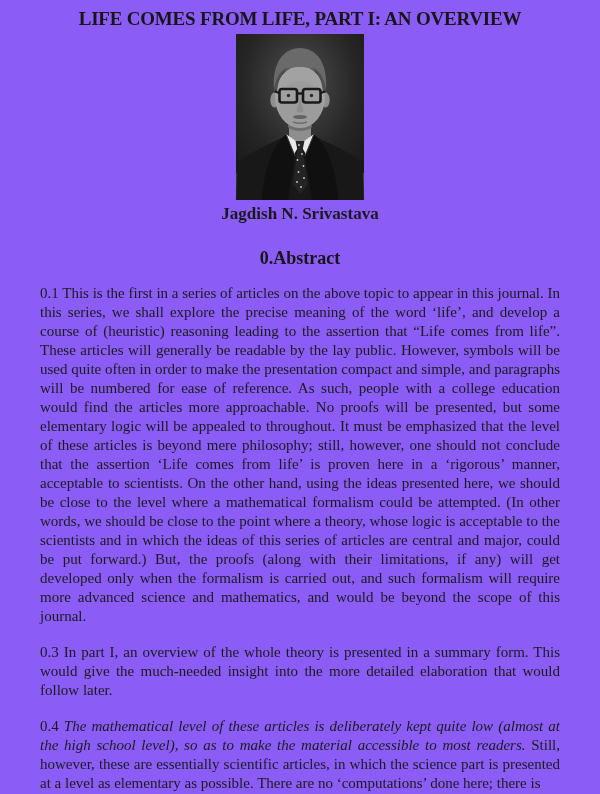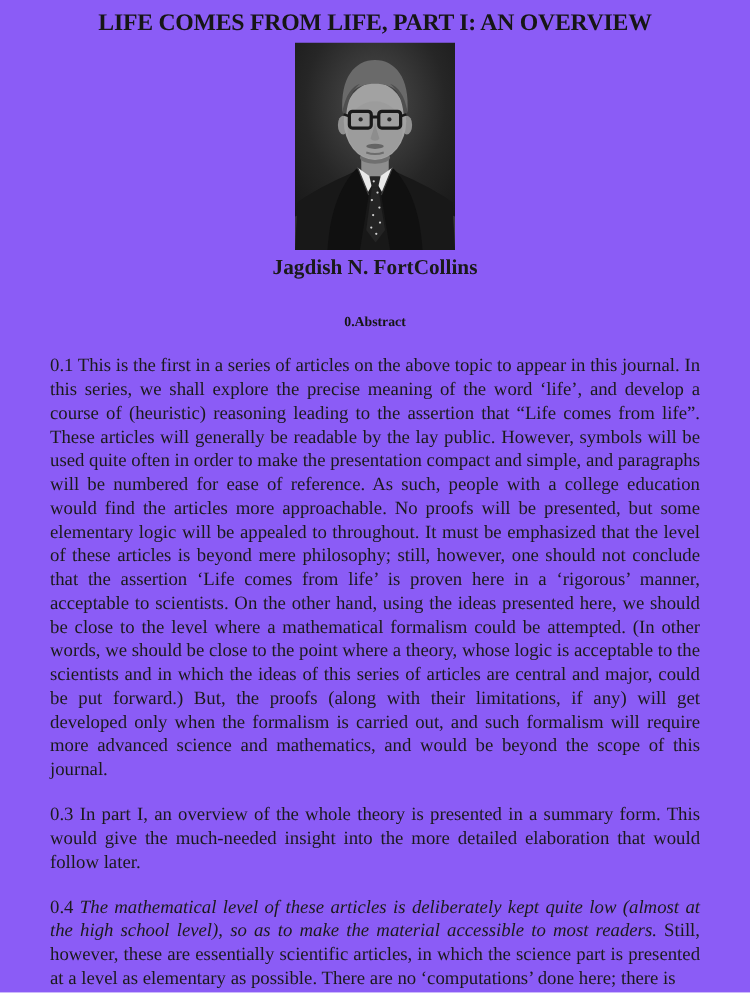--- a/index.html
+++ b/index.html
@@ -48,21 +48,21 @@
     margin-top: 1px;
     text-align: center;
     font-style: italic;
     font-size: 12.5px;
     line-height: 15px;
     color: #222;
   }
   .abstract-heading {
     margin: 25px 0 10px 0;
     text-align: center;
-    font-size: 11px;
+    font-size: 18px;
     line-height: 18px;
     font-weight: 700;
     color: #161616;
   }
   .abstract-body {
     margin: 0 40px;
     font-size: 15px;
     line-height: 19px;
     text-align: justify;
     color: #1b1b1b;
@@ -142,21 +142,21 @@
         <circle cx="65" cy="153" r="0.9"></circle>
       </g>
 
       <path d="M26,166 C28,132 38,112 50,100 L59,122 L52,166 Z" fill="#101010"></path>
       <path d="M102,166 C100,132 90,112 78,100 L69,122 L76,166 Z" fill="#101010"></path>
       <path d="M50,100 L59,122" stroke="#3a3a3a" stroke-width="1"></path>
       <path d="M78,100 L69,122" stroke="#3a3a3a" stroke-width="1"></path>
     </svg>
   </div>
 
-  <div class="author-name">Jagdish N. FortCollins</div>
+  <div class="author-name">Jagdish N. Srivastava</div>
 
 
   <h2 class="abstract-heading">0.Abstract</h2>
 
   <div class="abstract-body">
       <p><span>0.1 This is the first in a series of articles on the above topic to appear in this journal. In this series, we shall explore the precise meaning of the word ‘life’, and develop a course of (heuristic) reasoning leading to the assertion that “Life comes from life”. These articles will generally be readable by the lay public. However, symbols will be used quite often in order to make the presentation compact and simple, and paragraphs will be numbered for ease of reference. As such, people with a college education would find the articles more approachable. No proofs will be presented, but some elementary logic will be appealed to throughout. It must be emphasized that the level of these articles is beyond mere philosophy; still, however, one should not conclude that the assertion ‘Life comes from life’ is proven here in a ‘rigorous’ manner, acceptable to scientists. On the other hand, using the ideas presented here, we should be close to the level where a mathematical formalism could be attempted. (In other words, we should be close to the point where a theory, whose logic is acceptable to the scientists and in which the ideas of this series of articles are central and major, could be put forward.) But, the proofs (along with their limitations, if any) will get developed only when the formalism is carried out, and such formalism will require more advanced science and mathematics, and would be beyond the scope of this journal.</span></p>
       <p><span>0.3 In part I, an overview of the whole theory is presented in a summary form. This would give the much-needed insight into the more detailed elaboration that would follow later.</span></p>
       <p><span>0.4 </span><span class="it">The mathematical level of these articles is deliberately kept quite low (almost at the high school level), so as to make the material accessible to most readers.</span><span> Still, however, these are essentially scientific articles, in which the science part is presented at a level as elementary as possible. There are no ‘computations’ done here; there is</span></p>
     </div>
 

